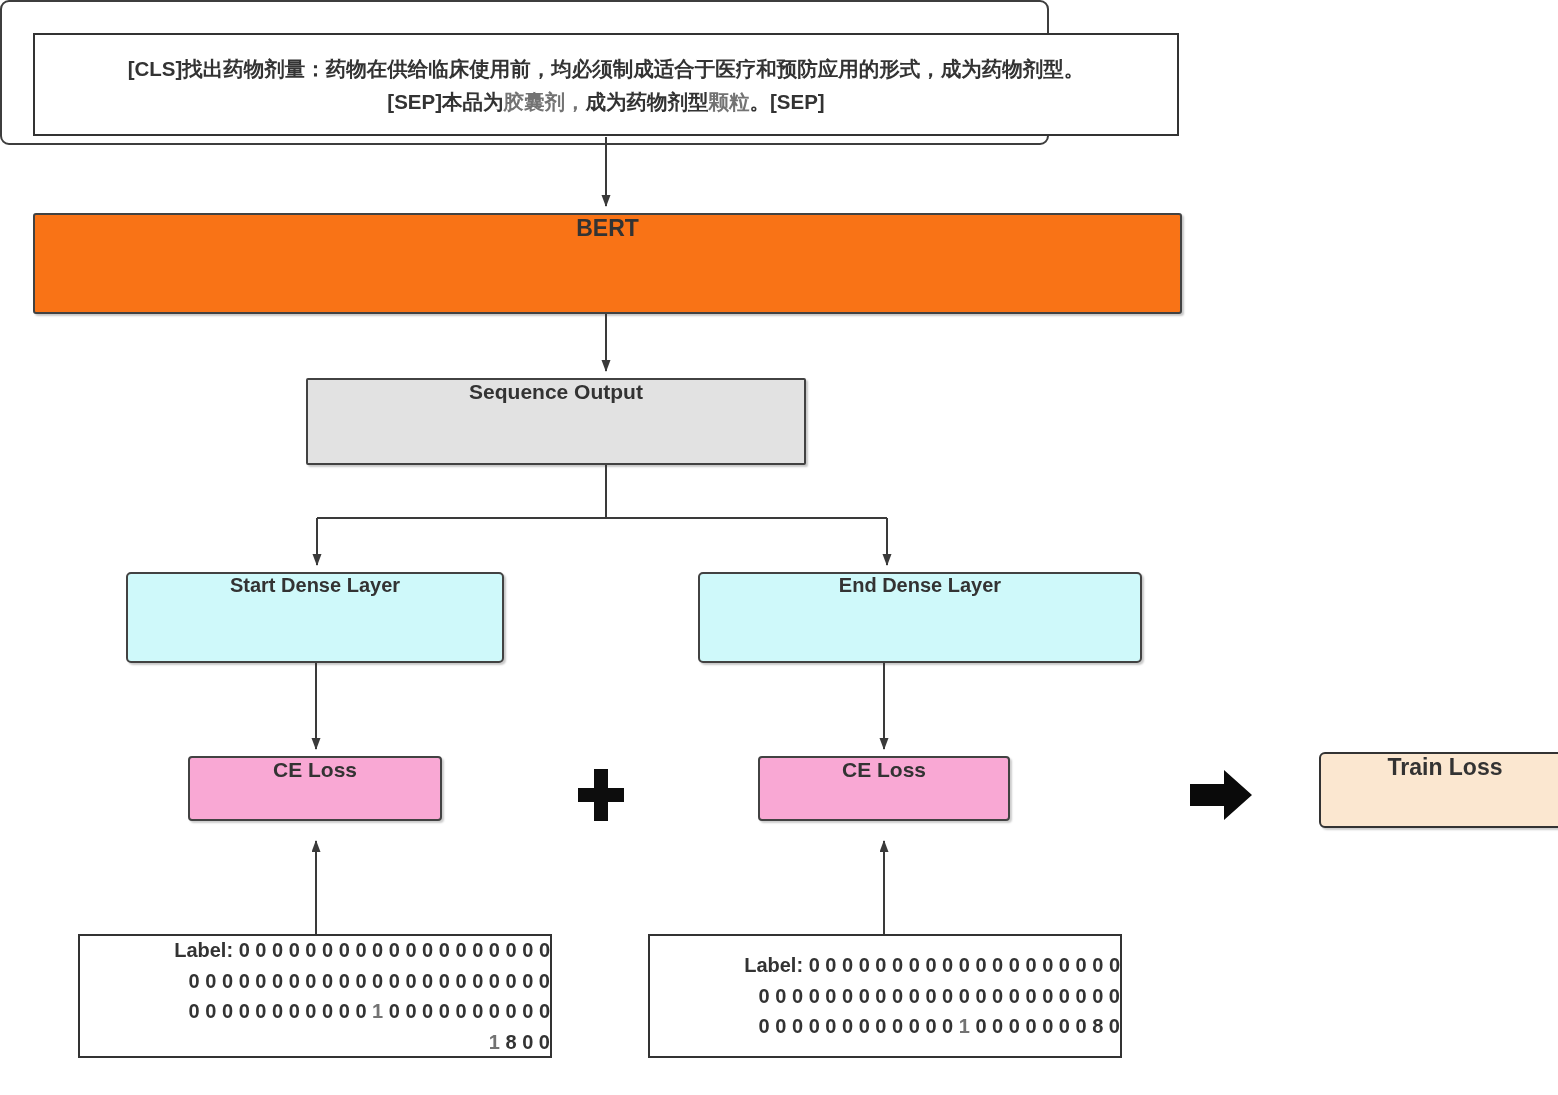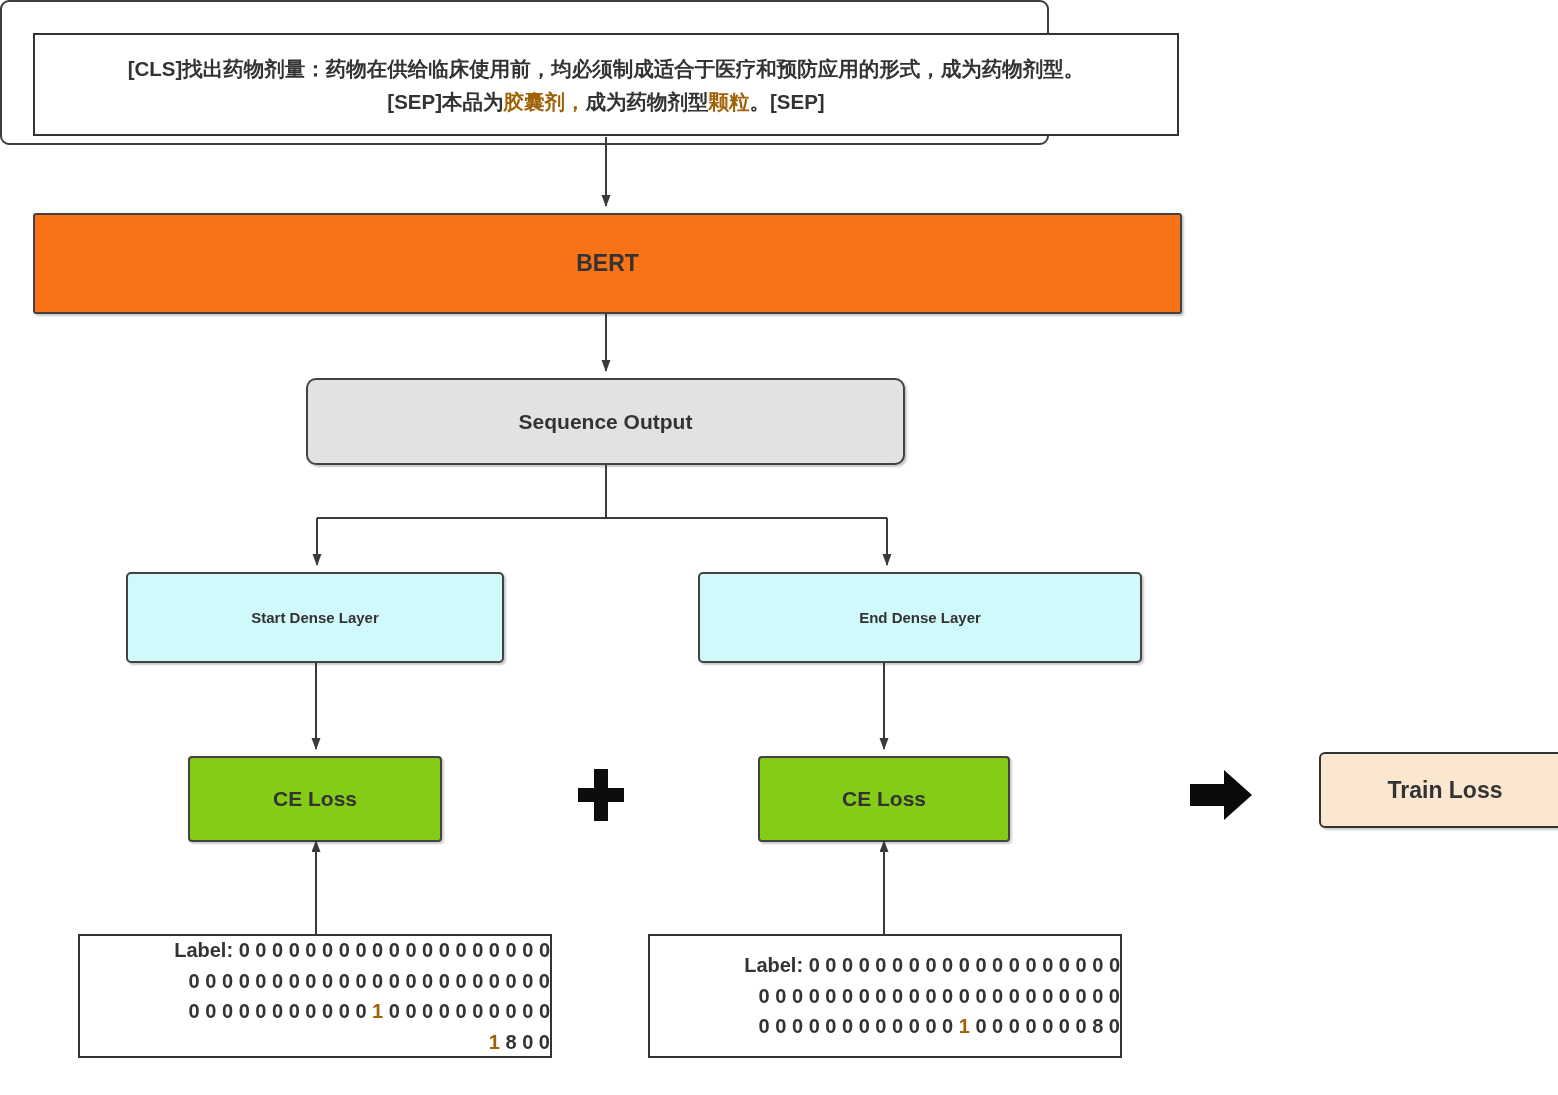--- a/index.html
+++ b/index.html
@@ -1,44 +1,44 @@
 <!DOCTYPE html>
 <html><head>
 <meta charset="utf-8">
 <style>
   * { margin:0; padding:0; box-sizing:border-box; }
   html,body { background:#ffffff; }
   body { font-family:"Liberation Sans","DejaVu Sans",sans-serif; }
   .canvas { position:relative; width:1558px; height:1095px; background:#ffffff; overflow:hidden; }
 
-  .box { position:absolute; display:flex; align-items:center; justify-content:center;
+  .box { position:absolute; display:flex; justify-content:center;
          text-align:center; color:#333; font-weight:bold; }
 
   .input-box { left:33px; top:33px; width:1146px; height:103px;
                border:2px solid #333; background:#fff; font-size:20.5px; line-height:33px;
                flex-direction:column; }
-  .red { color:#a16207; }
+  .red { color:#737373; }
 
   .bert-box { left:33px; top:213px; width:1149px; height:101px;
               background:#f97316; border:2.5px solid #424242; border-radius:3px;
               font-size:23px; box-shadow:2px 2px 2px rgba(0,0,0,0.22); }
 
-  .seq-box { left:306px; top:378px; width:599px; height:87px;
-             background:#e2e2e2; border:2.5px solid #424242; border-radius:10px;
+  .seq-box { left:306px; top:378px; width:500px; height:87px;
+             background:#e2e2e2; border:2.5px solid #424242; border-radius:2px;
              font-size:21px; box-shadow:2px 2px 2px rgba(0,0,0,0.22); }
 
   .dense-box { top:572px; height:91px; background:#cff9fa; border:2.5px solid #424242;
-               border-radius:5px; font-size:15px; box-shadow:2px 2px 2px rgba(0,0,0,0.22); }
+               border-radius:5px; font-size:20px; box-shadow:2px 2px 2px rgba(0,0,0,0.22); }
   .dense-start { left:126px; width:378px; }
   .dense-end   { left:698px; width:444px; }
 
   .loss-container { left:86px; top:717px; width:1049px; height:145px;
                     background:#ffffff; border:2px solid #3d3d3d; border-radius:9px; }
 
-  .ce-box { top:756px; height:86px; background:#84cc16; border:2px solid #424242;
+  .ce-box { top:756px; height:65px; background:#f9a8d4; border:2px solid #424242;
             border-radius:4px; font-size:21px; box-shadow:2px 2px 2px rgba(0,0,0,0.2); }
   .ce-left  { left:188px; width:254px; }
   .ce-right { left:758px; width:252px; }
 
   .plus { position:absolute; left:578px; top:769px; width:46px; height:52px; }
   .plus .vbar { position:absolute; left:16px; top:0; width:14px; height:52px; background:#0d0d0d; }
   .plus .hbar { position:absolute; left:0; top:19px; width:46px; height:14px; background:#0d0d0d; }
 
   .block-arrow { position:absolute; left:1190px; top:769px; }
 

